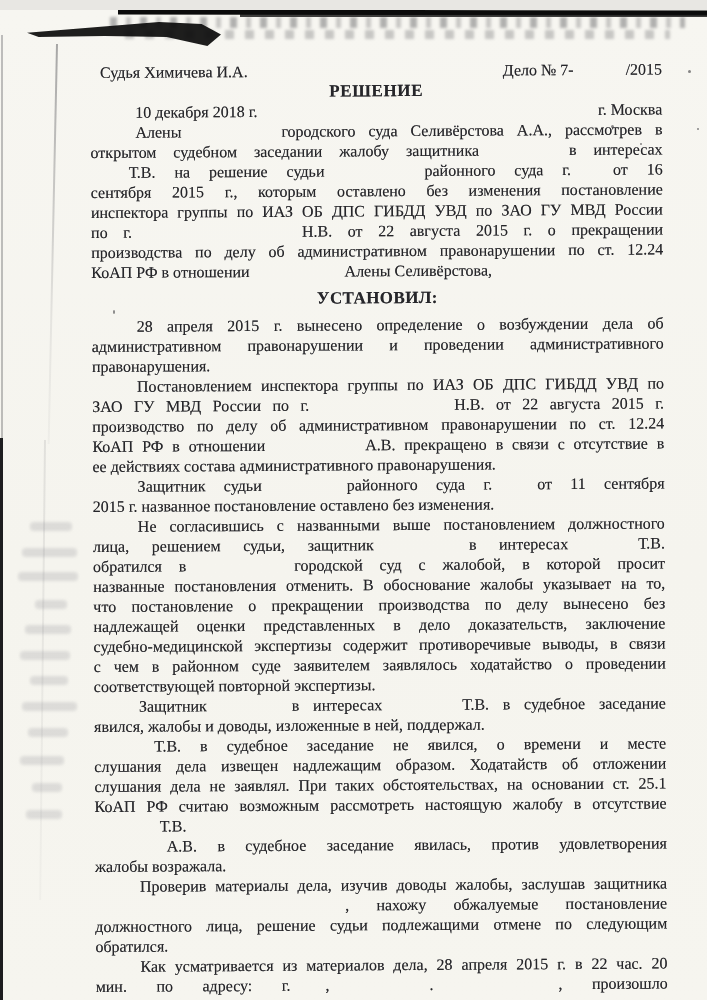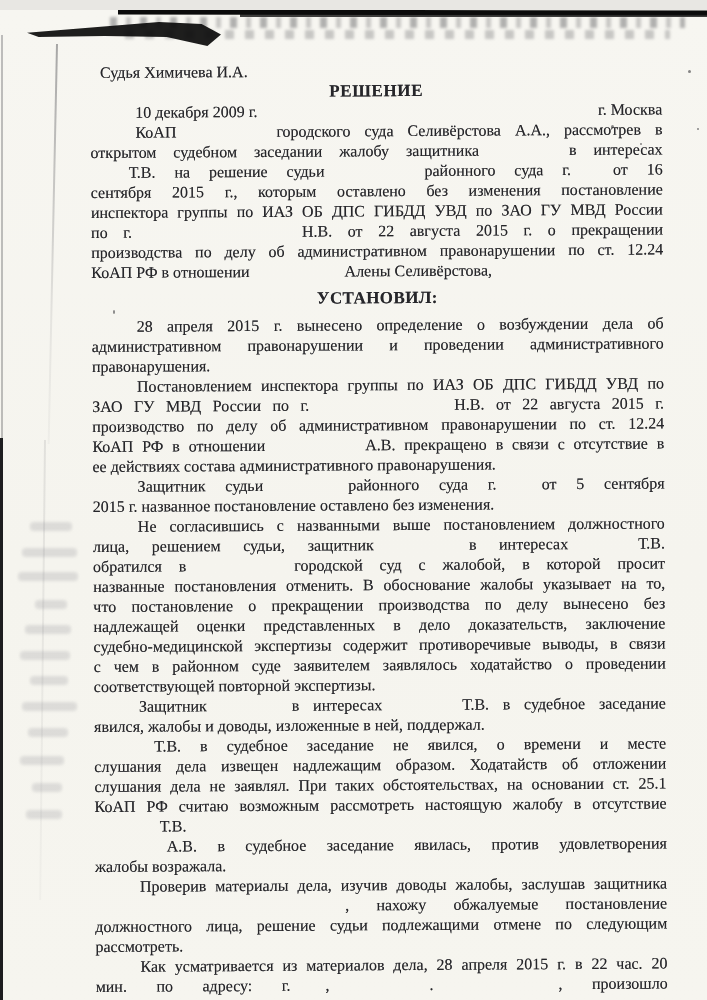--- a/index.html
+++ b/index.html
@@ -75,41 +75,41 @@
   <div class="art blob" style="left:32px;top:773px;width:30px"></div>
   <div class="art blob" style="left:26px;top:800px;width:36px"></div>
 
   <div class="art speck" style="left:611px;top:115px;width:3px;height:3px"></div>
   <div class="art speck" style="left:688px;top:60px;width:3px;height:3px"></div>
   <div class="art speck" style="left:640px;top:133px;width:2px;height:2px"></div>
   <div class="art speck" style="left:697px;top:118px;width:2px;height:2px"></div>
   <div class="art speck" style="left:113px;top:300px;width:2px;height:4px"></div>
 
   <div class="doc" id="doc">
-      <div class="line sb"><span class="grp"><span class="gap" style="width: 10px;"></span><span class="t">Судья Химичева И.А.</span></span></div>
+      <div class="line sb"><span class="grp"><span class="gap" style="width: 10px;"></span><span class="t">Судья Химичева И.А.</span></span><span class="grp"><span class="t">Дело № 7-</span><span class="gap" style="width: 52px;"></span><span class="t">/2015</span></span></div>
       <div class="line c b ttl"><span class="t">РЕШЕНИЕ</span></div>
-      <div class="line sb"><span class="grp"><span class="gap" style="width: 45px;"></span><span class="t">10 декабря 2009 г.</span></span><span class="grp"><span class="t">г. Москва</span></span></div>
-      <div class="line j"><span class="gap" style="width: 45px;"></span><span class="t">КоАП</span><span class="gap" style="width: 100px;"></span><span class="t">городского суда Селивёрстова А.А., рассмотрев в</span></div>
+      <div class="line sb"><span class="grp"><span class="gap" style="width: 45px;"></span><span class="t">10 декабря 2018 г.</span></span><span class="grp"><span class="t">г. Москва</span></span></div>
+      <div class="line j"><span class="gap" style="width: 45px;"></span><span class="t">Алены</span><span class="gap" style="width: 100px;"></span><span class="t">городского суда Селивёрстова А.А., рассмотрев в</span></div>
       <div class="line j"><span class="t">открытом судебном заседании жалобу защитника</span><span class="gap" style="width: 90px;"></span><span class="t">в интересах</span></div>
       <div class="line j"><span class="gap" style="width: 38px;"></span><span class="t">Т.В. на решение судьи</span><span class="gap" style="width: 100px;"></span><span class="t">районного суда г.</span><span class="gap" style="width: 42px;"></span><span class="t">от 16</span></div>
       <div class="line j"><span class="t">сентября 2015 г., которым оставлено без изменения постановление</span></div>
       <div class="line j"><span class="t">инспектора группы по ИАЗ ОБ ДПС ГИБДД УВД по ЗАО ГУ МВД России</span></div>
       <div class="line j"><span class="t">по г.</span><span class="gap" style="width: 170px;"></span><span class="t">Н.В. от 22 августа 2015 г. о прекращении</span></div>
       <div class="line j"><span class="t">производства по делу об административном правонарушении по ст. 12.24</span></div>
       <div class="line l"><span class="t">КоАП РФ в отношении</span><span class="gap" style="width: 95px;"></span><span class="t">Алены Селивёрстова,</span></div>
       <div class="line c b hd"><span class="t">УСТАНОВИЛ:</span></div>
       <div class="line j"><span class="gap" style="width: 45px;"></span><span class="t">28 апреля 2015 г. вынесено определение о возбуждении дела об</span></div>
       <div class="line j"><span class="t">административном правонарушении и проведении административного</span></div>
       <div class="line l"><span class="t">правонарушения.</span></div>
       <div class="line j"><span class="gap" style="width: 45px;"></span><span class="t">Постановлением инспектора группы по ИАЗ ОБ ДПС ГИБДД УВД по</span></div>
       <div class="line j"><span class="t">ЗАО ГУ МВД России по г.</span><span class="gap" style="width: 145px;"></span><span class="t">Н.В. от 22 августа 2015 г.</span></div>
       <div class="line j"><span class="t">производство по делу об административном правонарушении по ст. 12.24</span></div>
       <div class="line j"><span class="t">КоАП РФ в отношении</span><span class="gap" style="width: 100px;"></span><span class="t">А.В. прекращено в связи с отсутствие в</span></div>
       <div class="line l"><span class="t">ее действиях состава административного правонарушения.</span></div>
-      <div class="line j"><span class="gap" style="width: 45px;"></span><span class="t">Защитник судьи</span><span class="gap" style="width: 85px;"></span><span class="t">районного суда г.</span><span class="gap" style="width: 45px;"></span><span class="t">от 5 сентября</span></div>
+      <div class="line j"><span class="gap" style="width: 45px;"></span><span class="t">Защитник судьи</span><span class="gap" style="width: 85px;"></span><span class="t">районного суда г.</span><span class="gap" style="width: 45px;"></span><span class="t">от 11 сентября</span></div>
       <div class="line l"><span class="t">2015 г. названное постановление оставлено без изменения.</span></div>
       <div class="line j"><span class="gap" style="width: 45px;"></span><span class="t">Не согласившись с названными выше постановлением должностного</span></div>
       <div class="line j"><span class="t">лица, решением судьи, защитник</span><span class="gap" style="width: 95px;"></span><span class="t">в интересах</span><span class="gap" style="width: 70px;"></span><span class="t">Т.В.</span></div>
       <div class="line j"><span class="t">обратился в</span><span class="gap" style="width: 108px;"></span><span class="t">городской суд с жалобой, в которой просит</span></div>
       <div class="line j"><span class="t">названные постановления отменить. В обоснование жалобы указывает на то,</span></div>
       <div class="line j"><span class="t">что постановление о прекращении производства по делу вынесено без</span></div>
       <div class="line j"><span class="t">надлежащей оценки представленных в дело доказательств, заключение</span></div>
       <div class="line j"><span class="t">судебно-медицинской экспертизы содержит противоречивые выводы, в связи</span></div>
       <div class="line j"><span class="t">с чем в районном суде заявителем заявлялось ходатайство о проведении</span></div>
       <div class="line l"><span class="t">соответствующей повторной экспертизы.</span></div>
@@ -118,18 +118,18 @@
       <div class="line j"><span class="gap" style="width: 60px;"></span><span class="t">Т.В. в судебное заседание не явился, о времени и месте</span></div>
       <div class="line j"><span class="t">слушания дела извещен надлежащим образом. Ходатайств об отложении</span></div>
       <div class="line j"><span class="t">слушания дела не заявлял. При таких обстоятельствах, на основании ст. 25.1</span></div>
       <div class="line j"><span class="t">КоАП РФ считаю возможным рассмотреть настоящую жалобу в отсутствие</span></div>
       <div class="line l"><span class="gap" style="width: 65px;"></span><span class="t">Т.В.</span></div>
       <div class="line j"><span class="gap" style="width: 72px;"></span><span class="t">А.В. в судебное заседание явилась, против удовлетворения</span></div>
       <div class="line l"><span class="t">жалобы возражала.</span></div>
       <div class="line j"><span class="gap" style="width: 45px;"></span><span class="t">Проверив материалы дела, изучив доводы жалобы, заслушав защитника</span></div>
       <div class="line j"><span class="gap" style="width: 250px;"></span><span class="t">, нахожу обжалуемые постановление</span></div>
       <div class="line j"><span class="t">должностного лица, решение судьи подлежащими отмене по следующим</span></div>
-      <div class="line l"><span class="t">рассмотреть.</span></div>
+      <div class="line l"><span class="t">обратился.</span></div>
       <div class="line j"><span class="gap" style="width: 45px;"></span><span class="t">Как усматривается из материалов дела, 28 апреля 2015 г. в 22 час. 20</span></div>
       <div class="line j"><span class="t">мин. по адресу: г.</span><span class="gap" style="width: 35px;"></span><span class="t">,</span><span class="gap" style="width: 100px;"></span><span class="t">.</span><span class="gap" style="width: 125px;"></span><span class="t">, произошло</span></div>
     </div>
 
 </div>
 
 </body></html>

